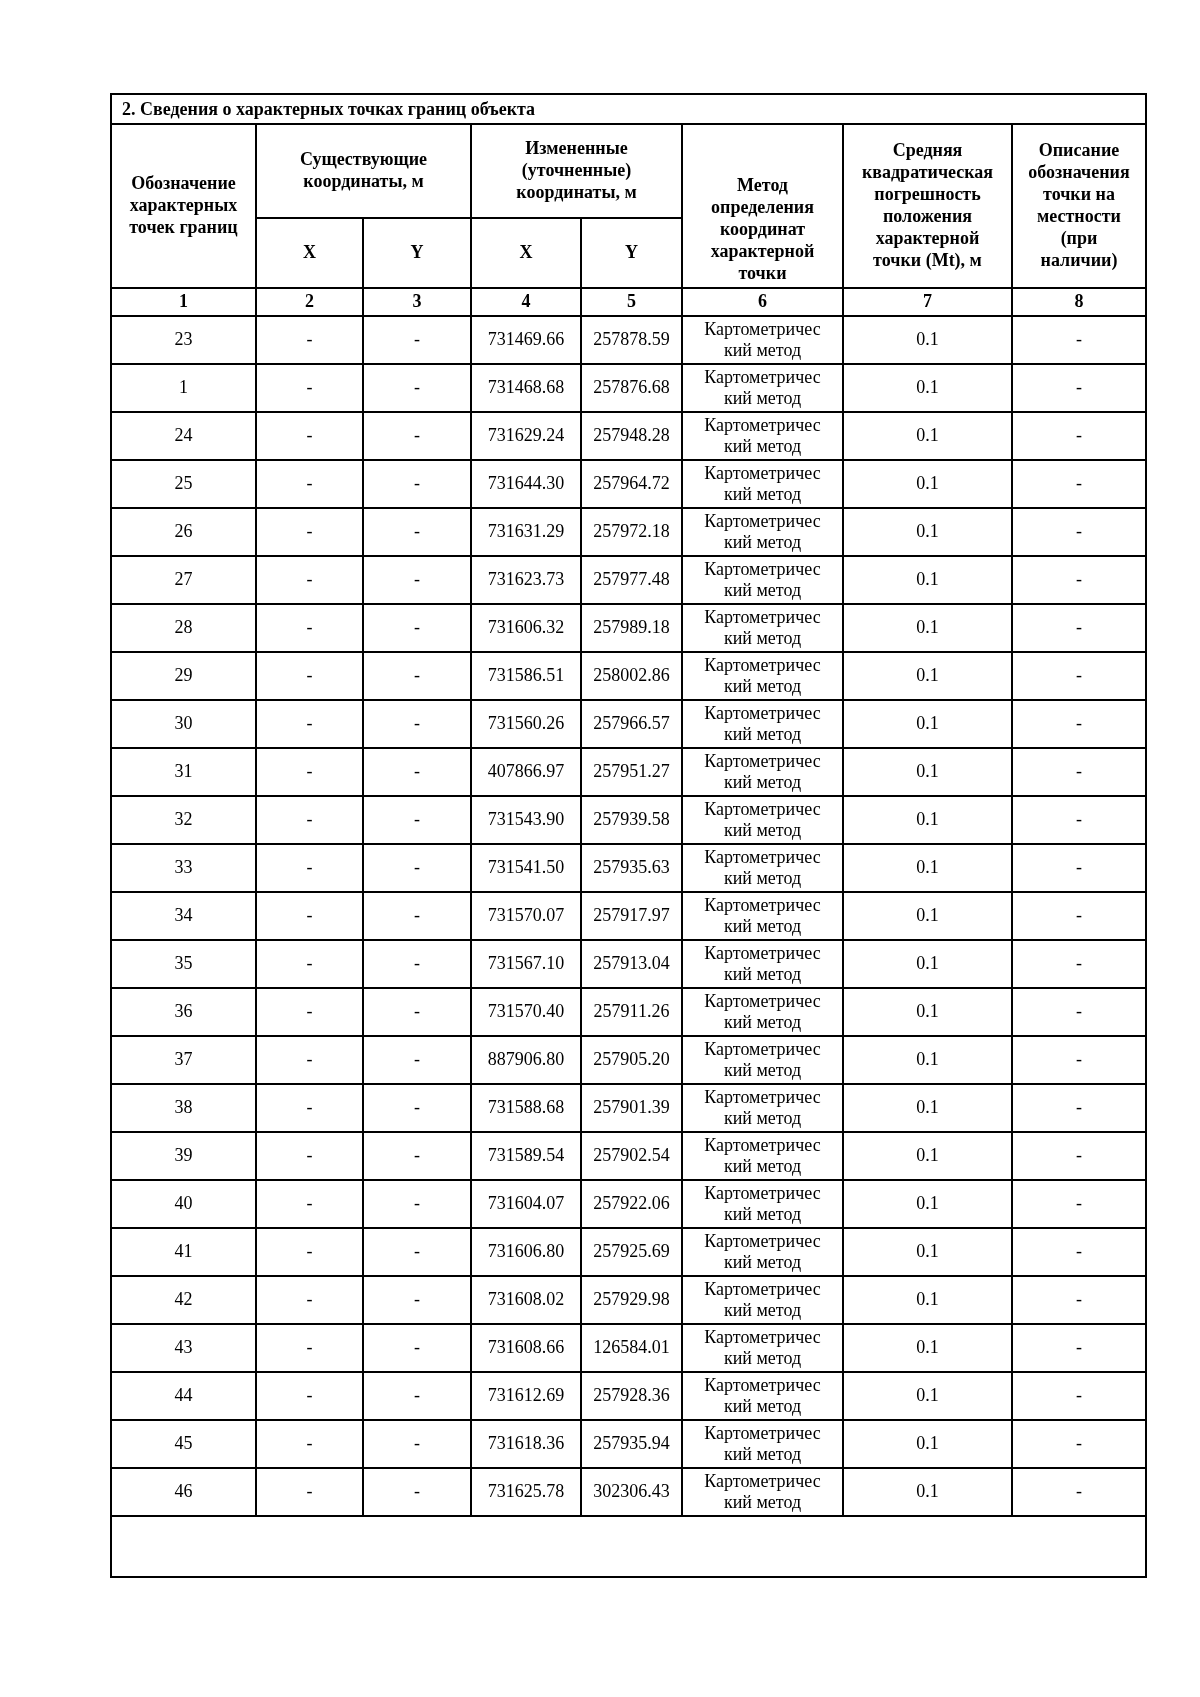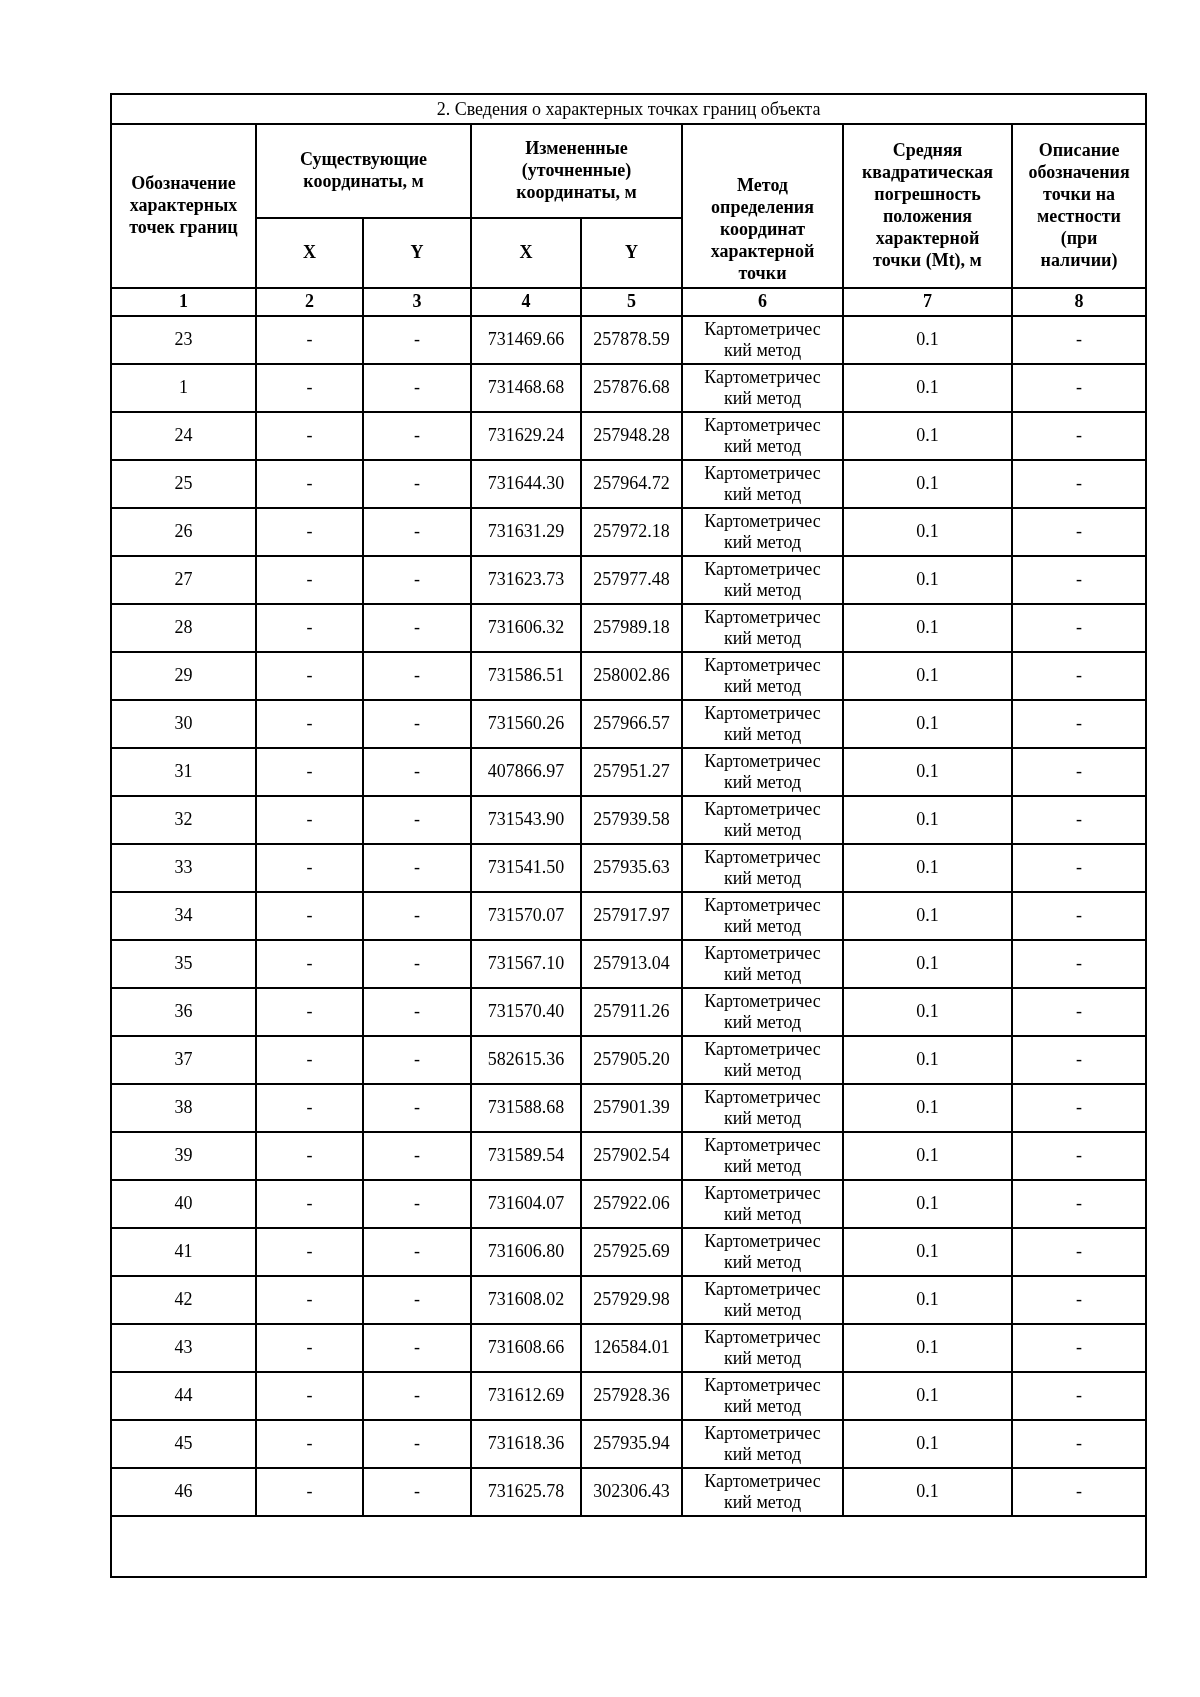--- a/index.html
+++ b/index.html
@@ -24,22 +24,22 @@
     table-layout: fixed;
   }
   table.boundary td,
   table.boundary th {
     border: 2px solid #000000;
     color: #000000;
     font-size: 18px;
     overflow: hidden;
   }
   .title-cell {
-    font-weight: normal;
-    text-align: center;
+    font-weight: bold;
+    text-align: left;
     vertical-align: middle;
     height: 24px;
     padding: 2px 10px;
   }
   thead th {
     font-weight: bold;
     text-align: center;
     vertical-align: middle;
     padding: 2px 3px;
     line-height: 1.22;
@@ -325,21 +325,21 @@
       <span class="mline">кий метод</span>
     </td>
     <td>0.1</td>
     <td>-</td>
   </tr>
 
   <tr>
     <td>37</td>
     <td>-</td>
     <td>-</td>
-    <td>582615.36</td>
+    <td>887906.80</td>
     <td>257905.20</td>
     <td>
       <span class="mline">Картометричес</span>
       <span class="mline">кий метод</span>
     </td>
     <td>0.1</td>
     <td>-</td>
   </tr>
 
   <tr>

